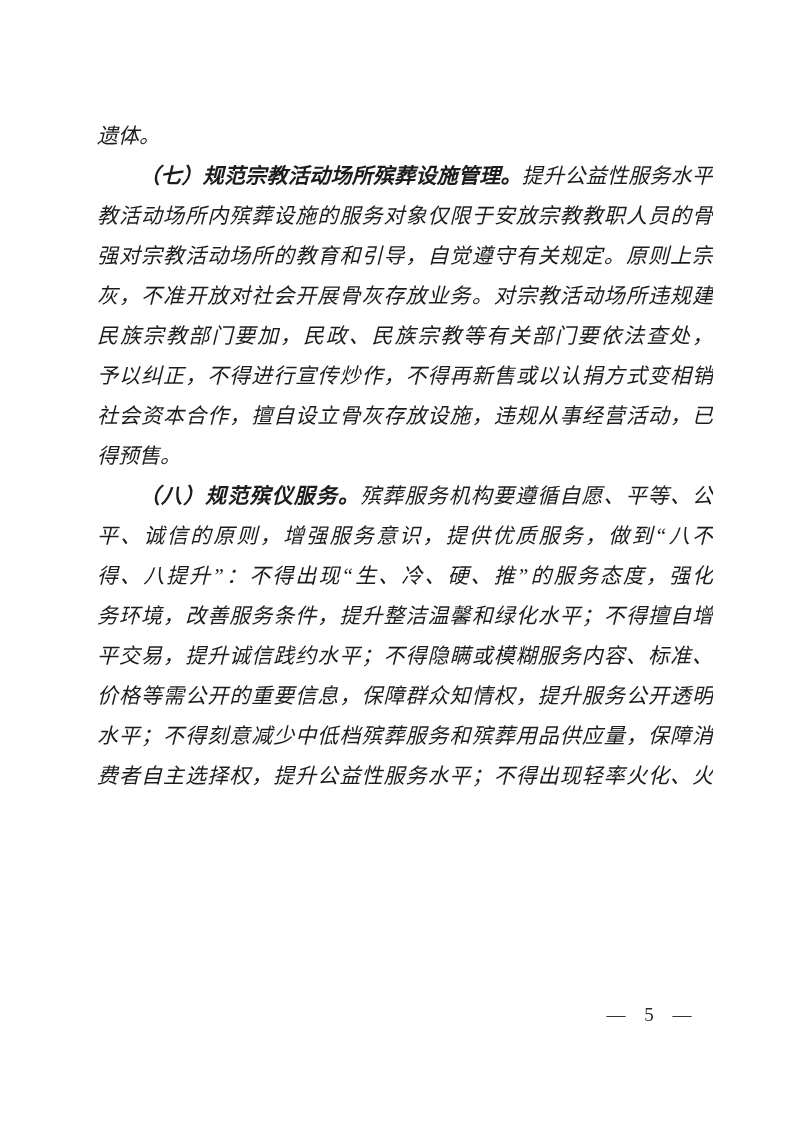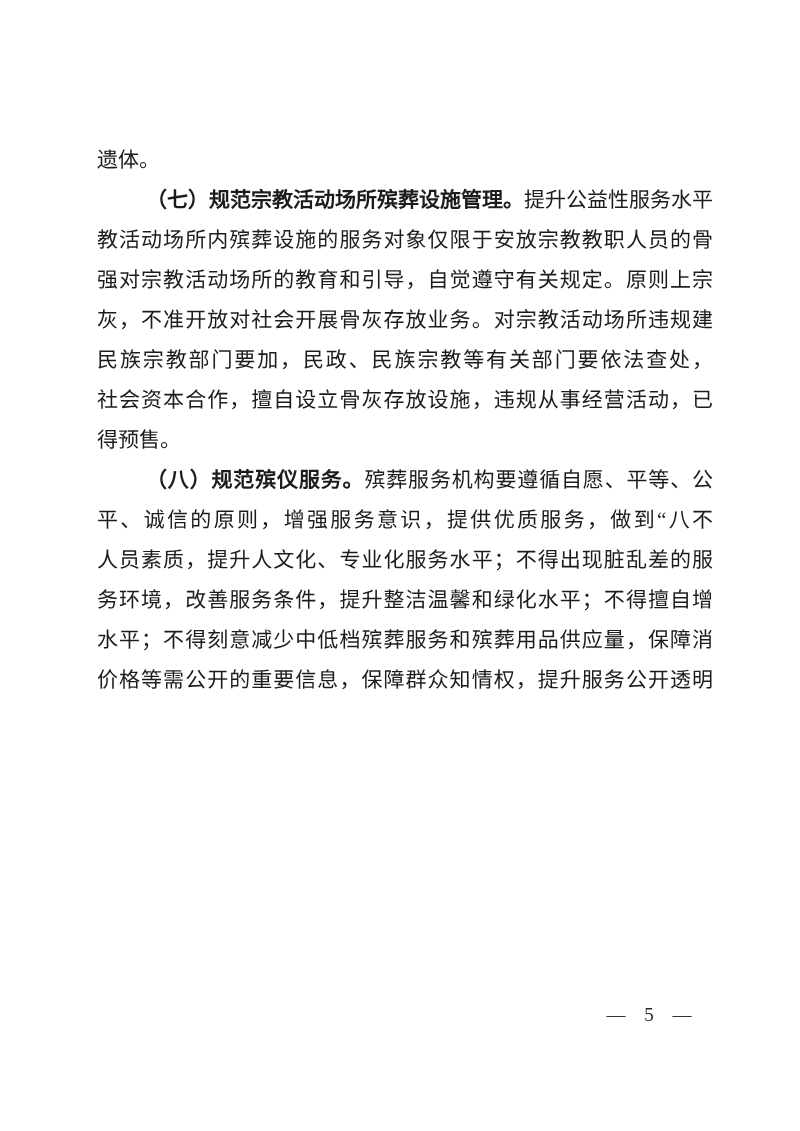--- a/index.html
+++ b/index.html
@@ -13,22 +13,23 @@
     height: 1131px;
     margin: 0 auto;
     background: #ffffff;
     overflow: hidden;
     font-family: "Liberation Serif", "DejaVu Serif", serif;
     color: #1c1c1c;
   }
   .text-block {
     position: absolute;
     left: 97px;
-    top: 140px;
+    top: 116px;
     width: 616px;
+    font-style: italic;
   }
   .line {
     margin: 0;
     padding: 0;
     height: 40px;
     line-height: 40px;
     font-size: 21px;
     text-align: justify;
     text-align-last: justify;
     text-justify: inter-character;
@@ -37,21 +38,20 @@
     overflow: hidden;
   }
   .line.short {
     text-align-last: left;
   }
   .line.indent {
     text-indent: 42px;
   }
   .b {
     font-weight: bold;
-    margin-left: 7px;
   }
   .page-footer {
     position: absolute;
     left: 585px;
     top: 1000px;
     width: 130px;
     height: 30px;
     line-height: 30px;
     text-align: center;
     font-size: 19px;
@@ -67,28 +67,31 @@
   <div class="text-block">
 
     <p class="line short">遗体。</p>
 
     <p class="line indent"><span class="b">（七）规范宗教活动场所殡葬设施管理。</span><span>提升公益性服务水平</span></p>
 
     <p class="line">教活动场所内殡葬设施的服务对象仅限于安放宗教教职人员的骨</p>
     <p class="line">强对宗教活动场所的教育和引导，自觉遵守有关规定。原则上宗</p>
     <p class="line">灰，不准开放对社会开展骨灰存放业务。对宗教活动场所违规建</p>
     <p class="line">民族宗教部门要加，民政、民族宗教等有关部门要依法查处，</p>
+    <p class="line">予以纠正，不得进行宣传炒作，不得再新售或以认捐方式变相销</p>
     <p class="line">社会资本合作，擅自设立骨灰存放设施，违规从事经营活动，已</p>
 
     <p class="line short">得预售。</p>
 
     <p class="line indent"><span class="b">（八）规范殡仪服务。</span><span>殡葬服务机构要遵循自愿、平等、公</span></p>
 
     <p class="line">平、诚信的原则，增强服务意识，提供优质服务，做到“八不</p>
-    <p class="line">人员素质，提升人文化、专业化服务水平；不得出现脏乱差的服</p>
+    <p class="line">得、八提升”：不得出现“生、冷、硬、推”的服务态度，强化</p>
     <p class="line">务环境，改善服务条件，提升整洁温馨和绿化水平；不得擅自增</p>
+    <p class="line">平交易，提升诚信践约水平；不得隐瞒或模糊服务内容、标准、</p>
+    <p class="line">价格等需公开的重要信息，保障群众知情权，提升服务公开透明</p>
     <p class="line">水平；不得刻意减少中低档殡葬服务和殡葬用品供应量，保障消</p>
-    <p class="line">价格等需公开的重要信息，保障群众知情权，提升服务公开透明</p>
+    <p class="line">费者自主选择权，提升公益性服务水平；不得出现轻率火化、火</p>
 
   </div>
 
   <div class="page-footer">— 5 —</div>
 </div>
 
 </body></html>

